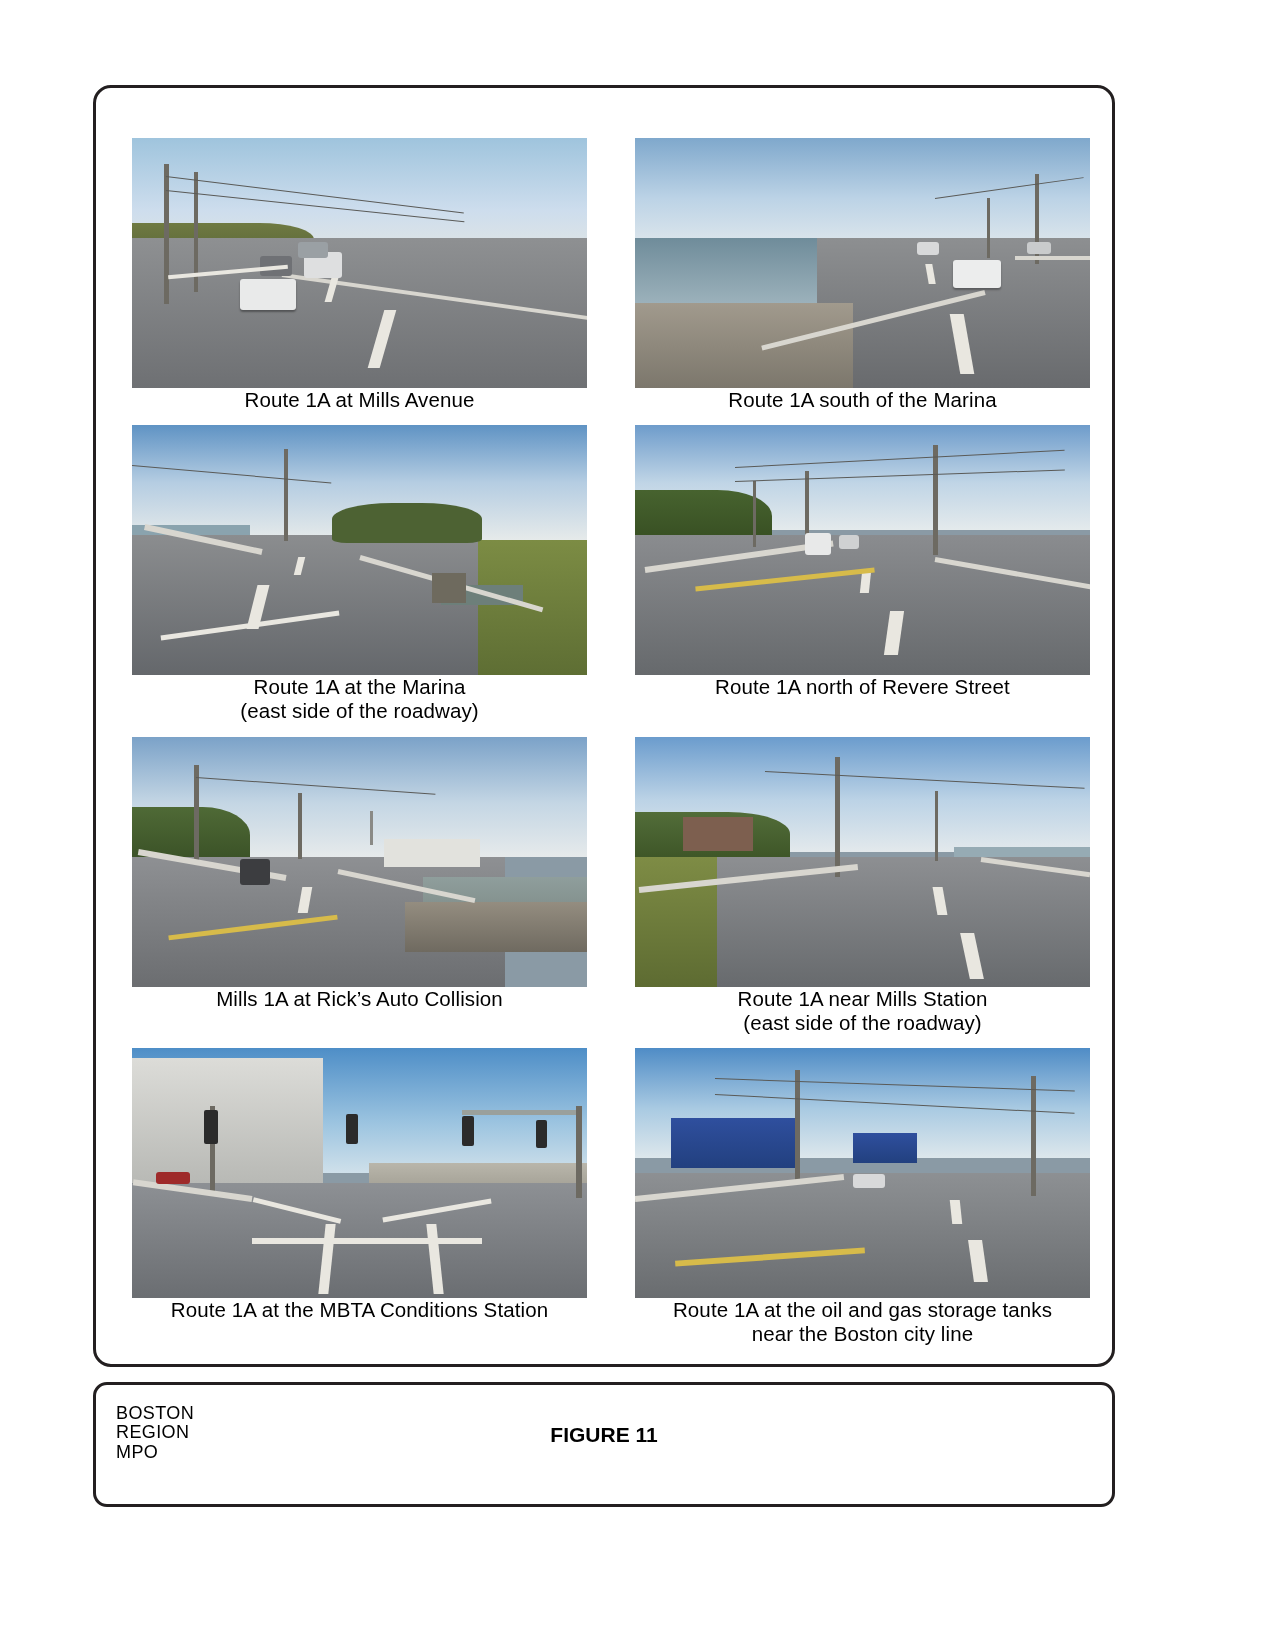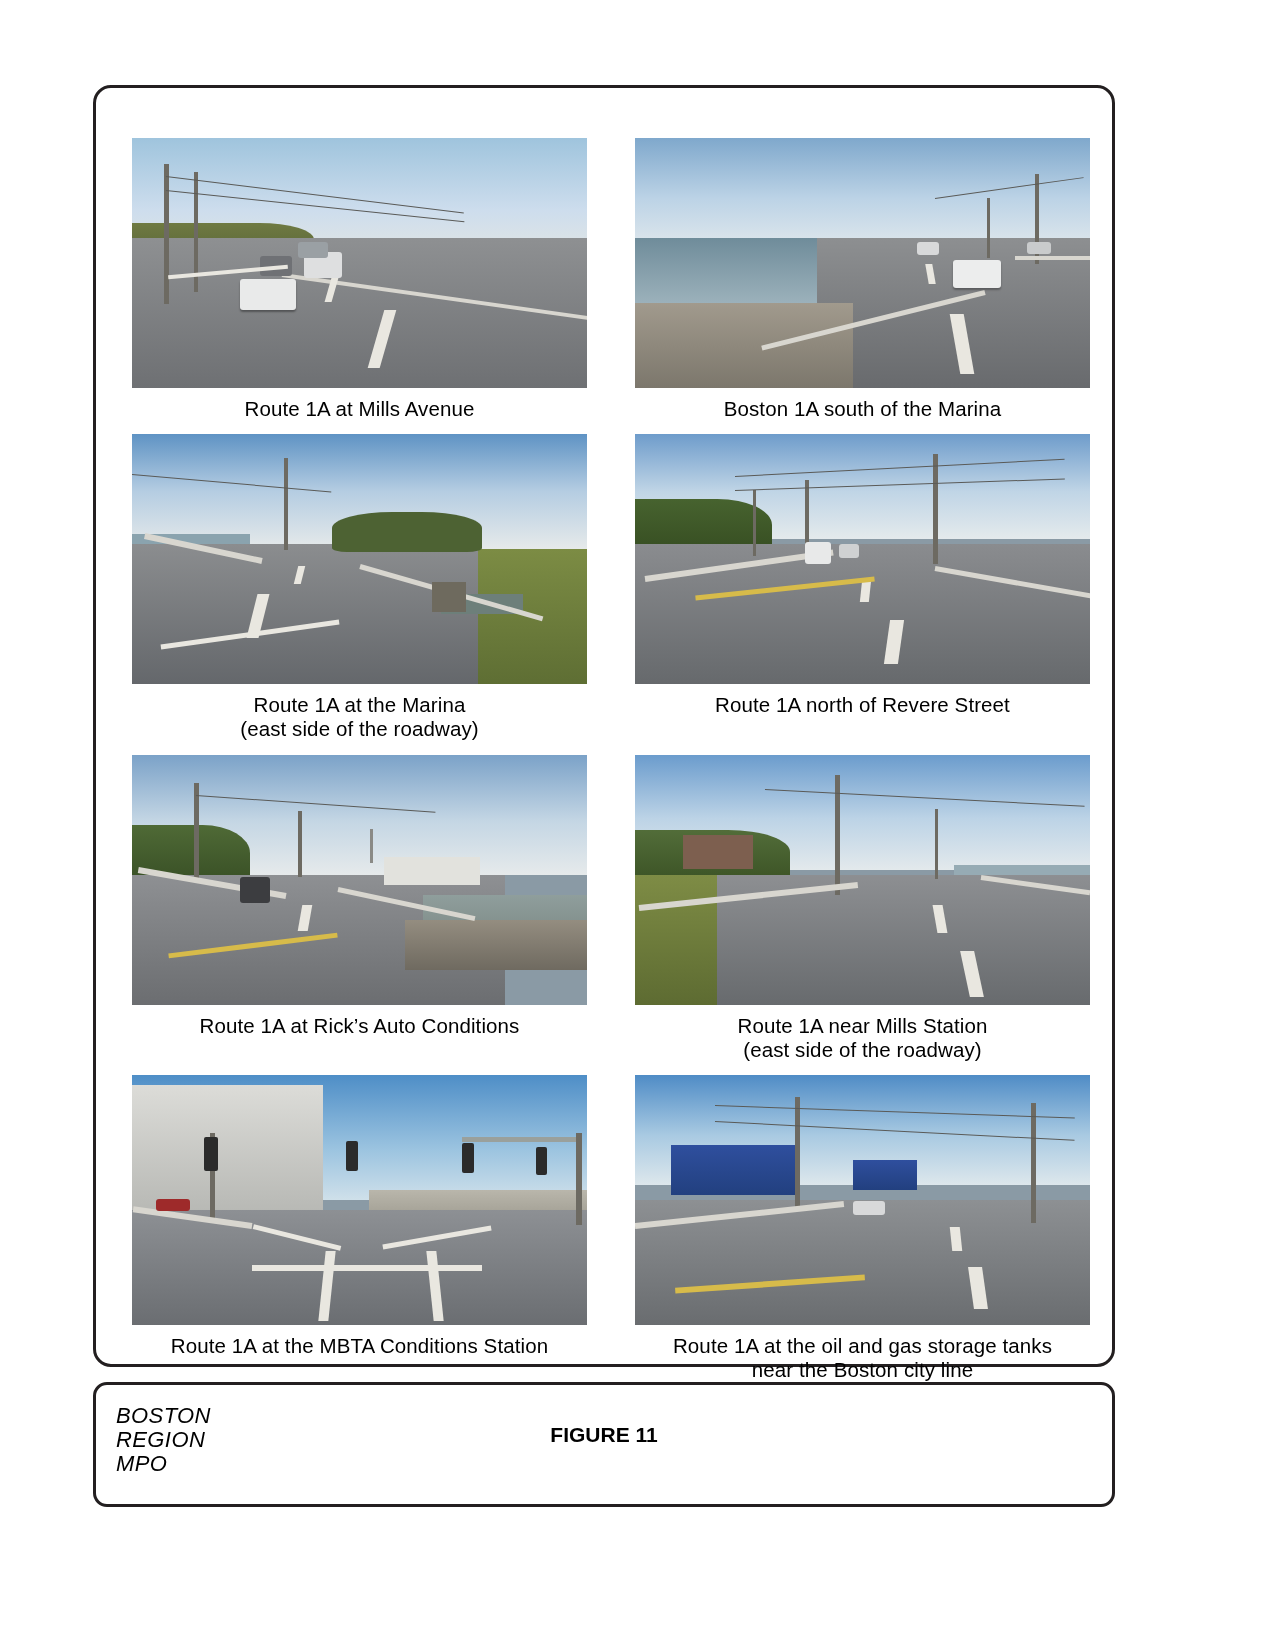--- a/index.html
+++ b/index.html
@@ -58,21 +58,20 @@
 
   .photo {
     width: 455px;
     height: 250px;
     position: relative;
     overflow: hidden;
     background: #8a9aa5;
   }
 
   .caption {
-    margin-top: 9px;
     font-size: 20.5px;
     line-height: 1.18;
     text-align: center;
     color: #000;
     letter-spacing: 0.1px;
   }
 
   
   .footer {
     position: absolute;
@@ -82,25 +81,24 @@
     height: 125px;
     border: 3px solid #231f20;
     border-radius: 14px;
     box-sizing: border-box;
     background: #fff;
   }
   .footer-left {
     position: absolute;
     left: 20px;
     top: 19px;
-    font-size: 22px;
+    font-size: 18px;
     line-height: 1.08;
     letter-spacing: 0.4px;
     color: #000;
-    font-style: italic;
   }
   .footer-center {
     position: absolute;
     left: 0;
     right: 0;
     top: 36px;
     text-align: center;
     font-size: 21px;
     font-weight: bold;
     line-height: 1.35;
@@ -283,21 +281,21 @@
               <div class="wire" style="left:300px;top:60px;width:150px;transform:rotate(-8deg);transform-origin:left;"></div>
               <div class="guard" style="left:120px;top:152px;width:230px;height:5px;transform:rotate(-14deg);transform-origin:right;"></div>
               <div class="guard" style="left:380px;top:118px;width:78px;height:4px;"></div>
               <div class="car" style="left:318px;top:122px;width:48px;height:28px;background:#eceded;box-shadow:0 2px 2px rgba(0,0,0,.3);"></div>
               <div class="car" style="left:282px;top:104px;width:22px;height:13px;background:#d8d9da;"></div>
               <div class="car" style="left:392px;top:104px;width:24px;height:12px;background:#c9cbcc;"></div>
               <div class="lane" style="left:320px;top:176px;width:14px;height:60px;transform:skewX(10deg);"></div>
               <div class="lane" style="left:292px;top:126px;width:7px;height:20px;transform:skewX(10deg);"></div>
             </div>
           </div>
-          <div class="caption">Boston 1A south of the Marina</div>
+          <div class="caption">Route 1A south of the Marina</div>
         </div>
       </div>
 
       <div class="row">
         <div class="cell">
           <div class="photo p3">
             <div class="sky"></div>
             <div class="water"></div>
             <div class="grass"></div>
             <div class="roadbed"></div>
@@ -357,21 +355,21 @@
               <div class="wire" style="left:64px;top:40px;width:240px;transform:rotate(4deg);transform-origin:left;"></div>
               <div style="position:absolute;left:252px;top:102px;width:96px;height:28px;background:#e2e2dd;"></div>
               <div style="position:absolute;left:238px;top:74px;width:3px;height:34px;background:#8a8a86;"></div>
               <div class="guard" style="left:4px;top:138px;width:150px;height:6px;transform:rotate(10deg);transform-origin:right;"></div>
               <div class="guard" style="left:206px;top:132px;width:140px;height:5px;transform:rotate(12deg);transform-origin:left;"></div>
               <div class="car" style="left:108px;top:122px;width:30px;height:26px;background:#3c3d40;"></div>
               <div class="lane" style="left:168px;top:150px;width:10px;height:26px;transform:skewX(-10deg);"></div>
               <div class="lane" style="left:36px;top:188px;width:170px;height:5px;background:#d7bb4a;transform:rotate(-7deg);"></div>
             </div>
           </div>
-          <div class="caption">Route 1A at Rick’s Auto Conditions</div>
+          <div class="caption">Mills 1A at Rick’s Auto Collision</div>
         </div>
 
         <div class="cell">
           <div class="photo p6">
             <div class="sky"></div>
             <div class="treesL"></div>
             <div class="water"></div>
             <div class="grassL"></div>
             <div class="roadbed"></div>
             <div class="photo-overlay">

